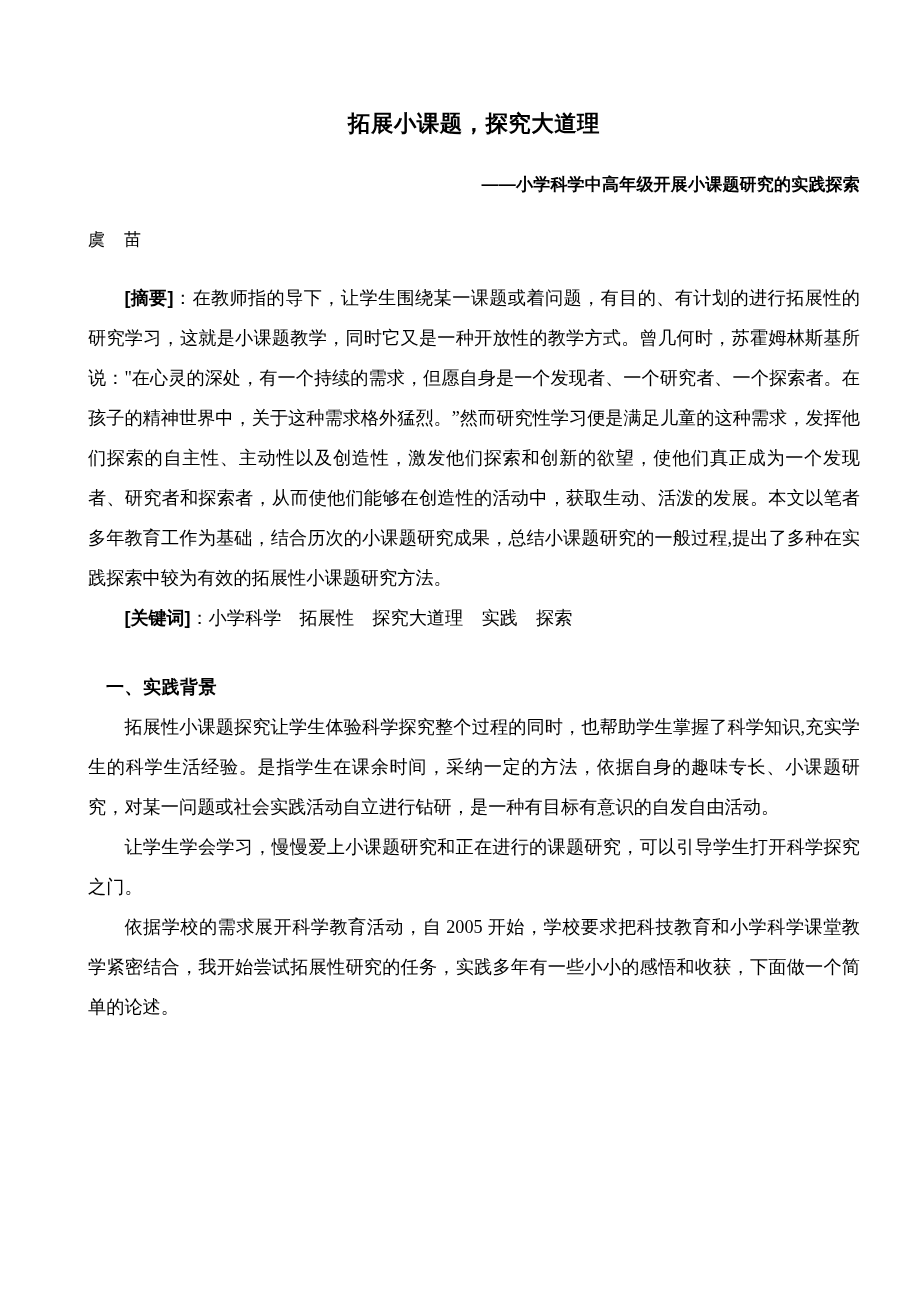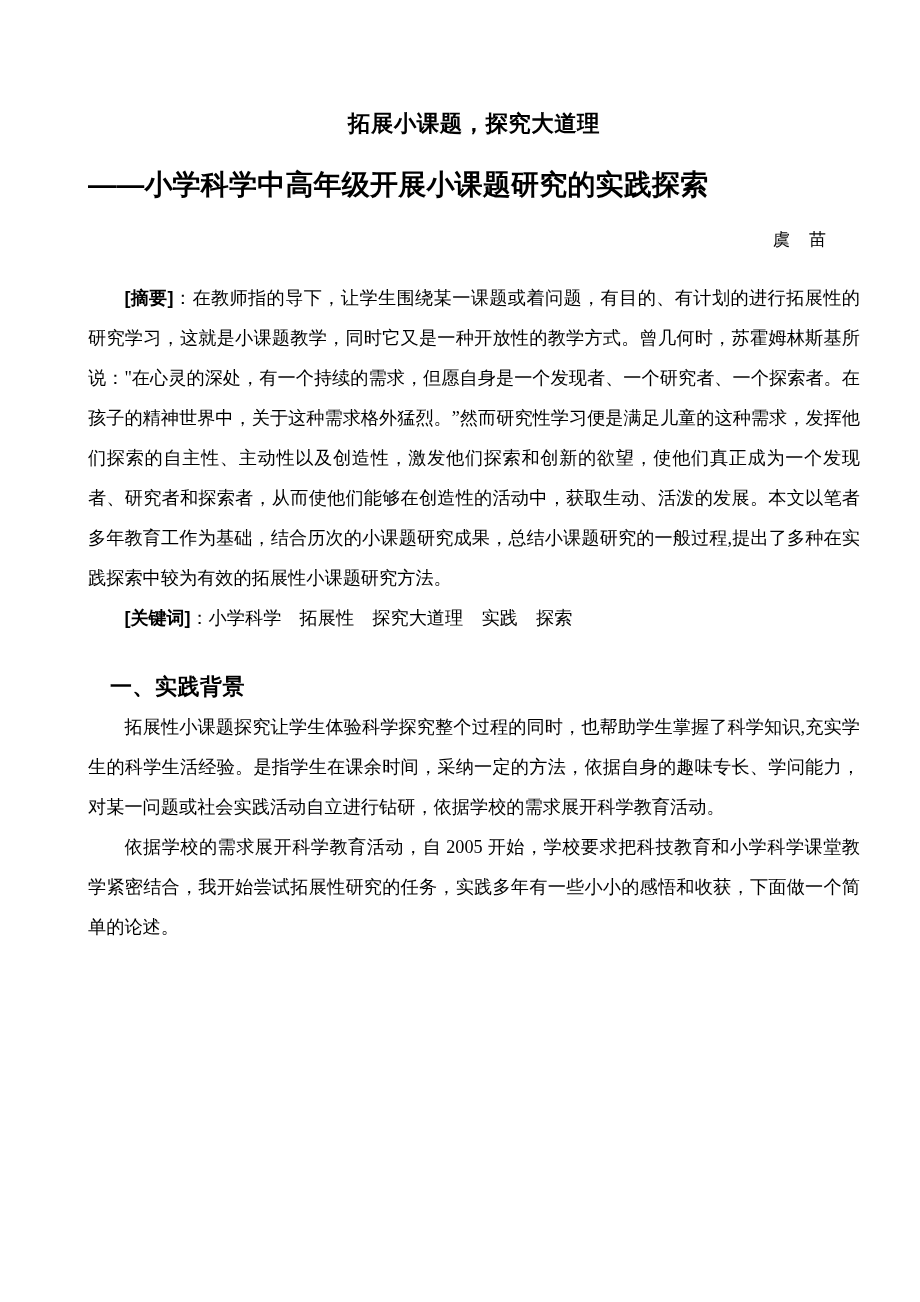--- a/index.html
+++ b/index.html
@@ -38,29 +38,29 @@
     font-weight: bold;
     font-size: 22.5px;
     line-height: 40px;
     text-align: center;
     letter-spacing: 0.4px;
     margin: 0;
   }
   .doc-subtitle {
     font-family: "Liberation Sans", "DejaVu Sans", sans-serif;
     font-weight: bold;
-    font-size: 28px;
+    font-size: 17px;
     line-height: 40px;
-    text-align: left;
+    text-align: right;
     letter-spacing: 0.2px;
     margin: 0;
     padding-top: 21px;
   }
   .author-line {
-    text-align: right;
+    text-align: left;
     font-size: 17px;
     line-height: 40px;
     padding-top: 15px;
     padding-right: 33px;
     letter-spacing: 1px;
   }
 
   
   .para {
     font-size: 18.2px;
@@ -87,21 +87,21 @@
     line-height: 40px;
     margin: 0;
     text-indent: 2em;
     white-space: pre;
   }
 
   
   .section-heading {
     font-family: Liberation Serif, serif;
     font-weight: bold;
-    font-size: 22px;
+    font-size: 18px;
     line-height: 40px;
     margin: 0;
     text-indent: 1em;
     padding-top: 29px;
     letter-spacing: 0.5px;
   }
   .body-block {
     padding-top: 0px;
   }
 </style>
@@ -120,18 +120,19 @@
     <div class="abstract-block">
       <p class="para indent"><span class="label-bold">[摘要]</span><span>：</span><span>在教师指的导下，让学生围绕某一课题或着问题，有目的、有计划的进行拓展性的研究学习，这就是小课题教学，同时它又是一种开放性的教学方式。曾几何时，苏霍姆林斯基所说："在心灵的深处，有一个持续的需求，但愿自身是一个发现者、一个研究者、一个探索者。在孩子的精神世界中，关于这种需求格外猛烈。”然而研究性学习便是满足儿童的这种需求，发挥他们探索的自主性、主动性以及创造性，激发他们探索和创新的欲望，使他们真正成为一个发现者、研究者和探索者，从而使他们能够在创造性的活动中，获取生动、活泼的发展。本文以笔者多年教育工作为基础，结合历次的小课题研究成果，总结小课题研究的一般过程,提出了多种在实践探索中较为有效的拓展性小课题研究方法。</span></p>
     </div>
 
     <div class="keywords-block">
       <p class="keywords"><span class="label-bold">[关键词]</span><span>：</span><span>小学科学　拓展性　探究大道理　实践　探索</span></p>
     </div>
 
     <div class="body-block">
       <h3 class="section-heading">一、实践背景</h3>
-      <p class="para indent">拓展性小课题探究让学生体验科学探究整个过程的同时，也帮助学生掌握了科学知识,充实学生的科学生活经验。是指学生在课余时间，采纳一定的方法，依据自身的趣味专长、学问能力，对某一问题或社会实践活动自立进行钻研，依据学校的需求展开科学教育活动。</p>
+      <p class="para indent">拓展性小课题探究让学生体验科学探究整个过程的同时，也帮助学生掌握了科学知识,充实学生的科学生活经验。是指学生在课余时间，采纳一定的方法，依据自身的趣味专长、小课题研究，对某一问题或社会实践活动自立进行钻研，是一种有目标有意识的自发自由活动。</p>
+      <p class="para indent">让学生学会学习，慢慢爱上小课题研究和正在进行的课题研究，可以引导学生打开科学探究之门。</p>
       <p class="para indent">依据学校的需求展开科学教育活动，自 2005 开始，学校要求把科技教育和小学科学课堂教学紧密结合，我开始尝试拓展性研究的任务，实践多年有一些小小的感悟和收获，下面做一个简单的论述。</p>
     </div>
 
   </div>
 </div>
 
 </body></html>

